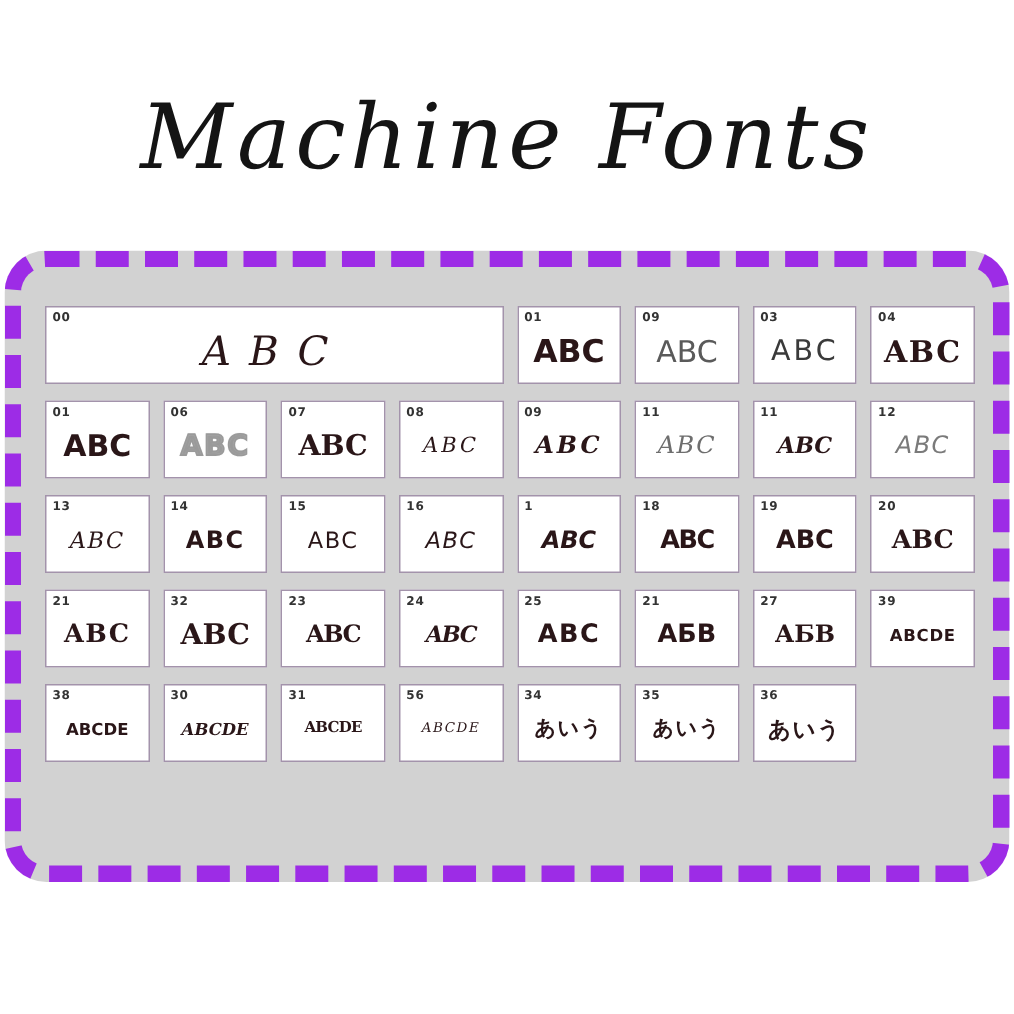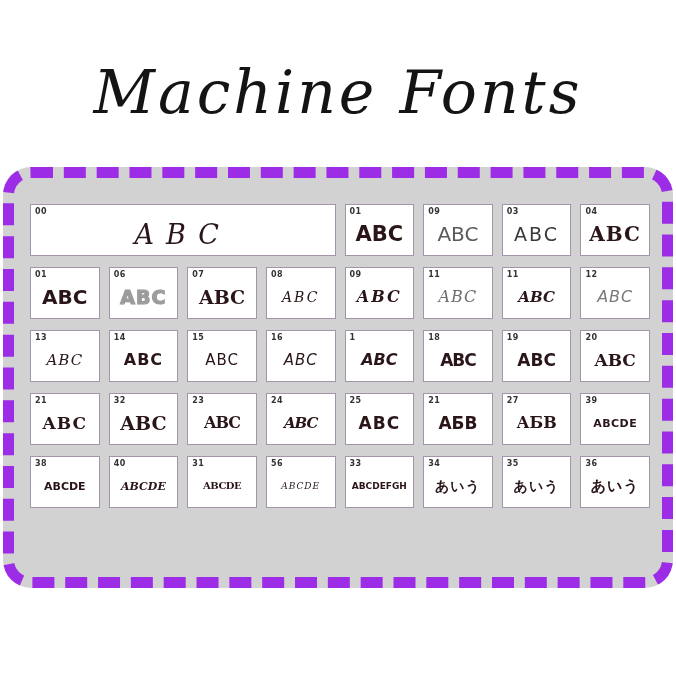--- a/index.html
+++ b/index.html
@@ -220,36 +220,32 @@
       </div>
       <div class="cell">
         <span class="num">39</span>
         <span class="sample s-small-sans">ABCDE</span>
       </div>
       <div class="cell">
         <span class="num">38</span>
         <span class="sample s-small-bold">ABCDE</span>
       </div>
       <div class="cell">
-        <span class="num">40</span>
+        <span class="num">30</span>
         <span class="sample s-small-italic">ABCDE</span>
       </div>
       <div class="cell">
         <span class="num">31</span>
         <span class="sample s-small-blackletter">ABCDE</span>
       </div>
       <div class="cell">
         <span class="num">56</span>
         <span class="sample s-small-script">ABCDE</span>
       </div>
       <div class="cell">
-        <span class="num">33</span>
-        <span class="sample s-tiny-sans">ABCDEFGH</span>
-      </div>
-      <div class="cell">
         <span class="num">34</span>
         <span class="sample s-kana">あいう</span>
       </div>
       <div class="cell">
         <span class="num">35</span>
         <span class="sample s-kana">あいう</span>
       </div>
       <div class="cell">
         <span class="num">36</span>
         <span class="sample s-kana-bold">あいう</span>

